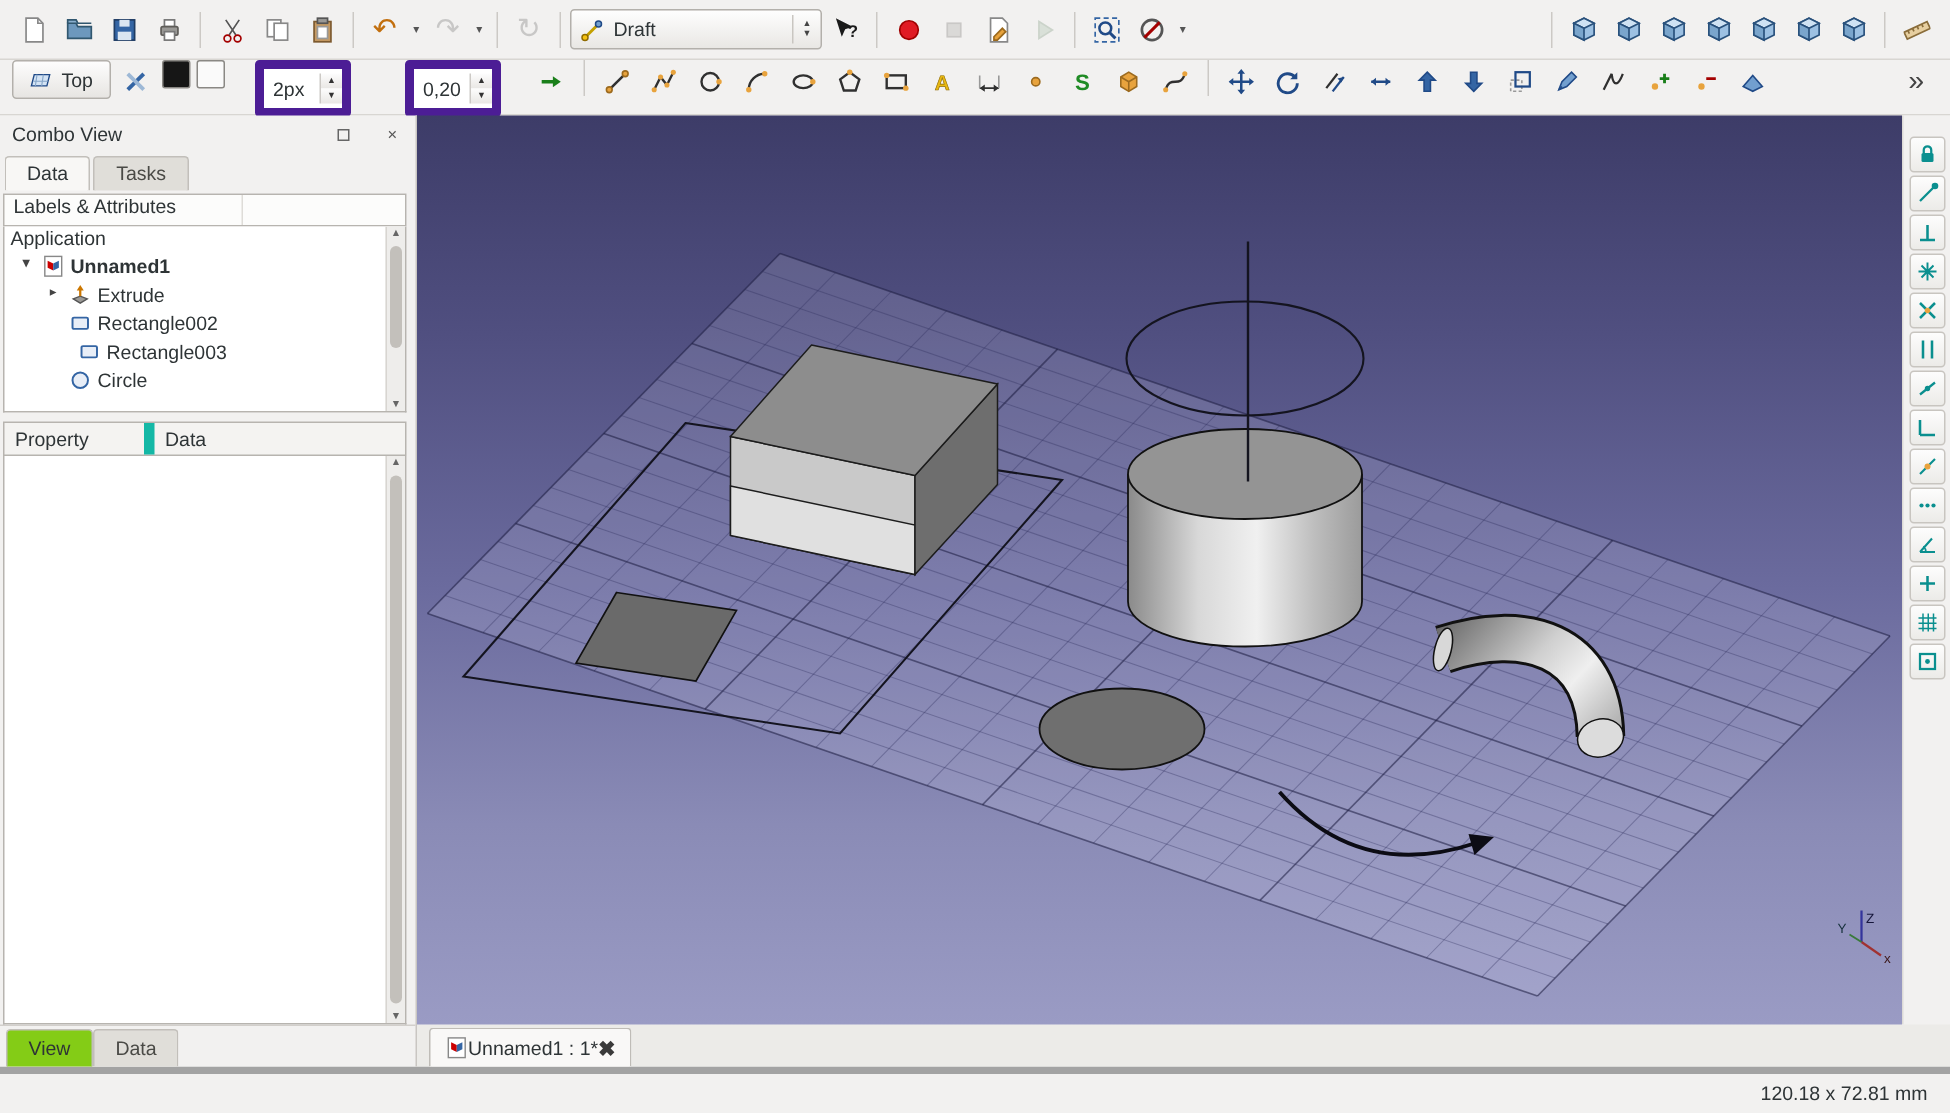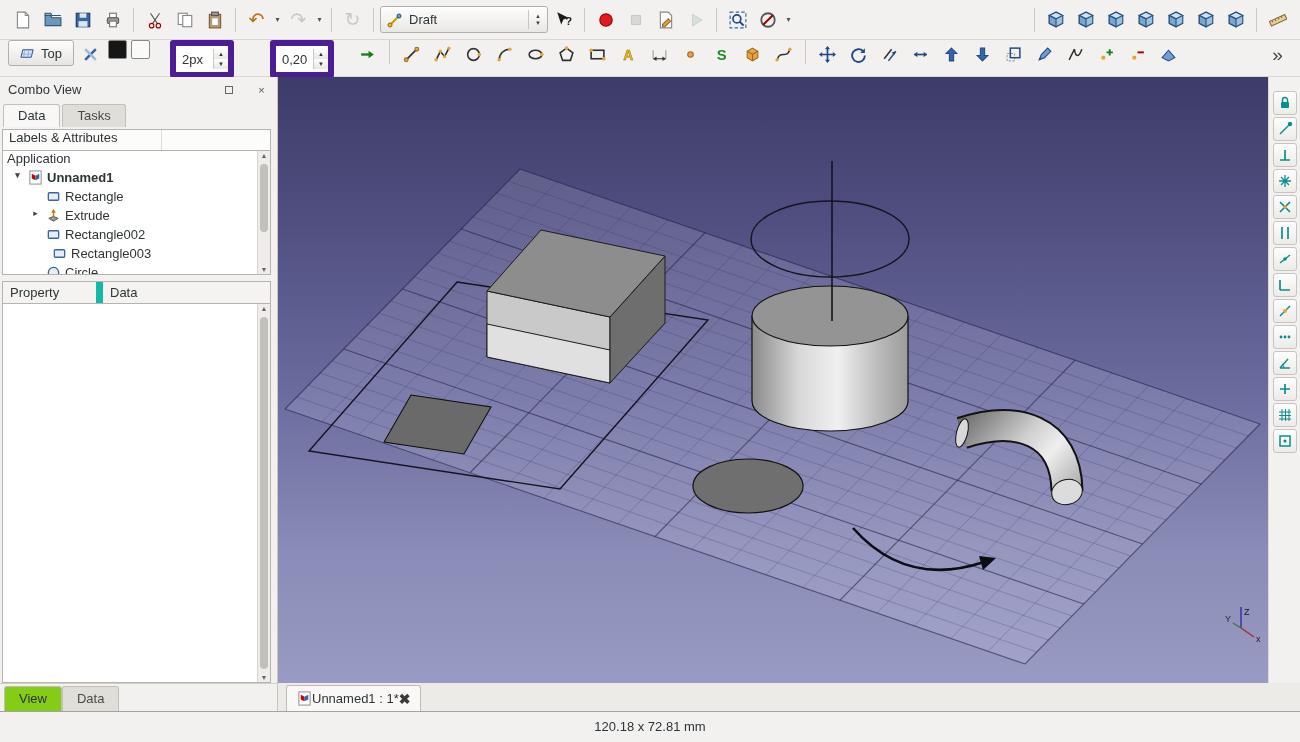--- a/index.html
+++ b/index.html
@@ -55,21 +55,21 @@
   #vp-row{display:flex;height:606px}
   #viewport{width:990px;height:606px;position:relative;flex:none;
     background:linear-gradient(180deg,#3d3c68 0%,#504f80 24%,#6b6b9e 52%,#8a8bb6 78%,#9a9bc4 100%)}
   #viewport svg{position:absolute;inset:0}
   #snapbar{width:32px;background:#f2f1f0;display:flex;flex-direction:column;align-items:center;padding-top:14px;gap:2px;border-left:1px solid #dddbd7}
   .sbtn{width:24px;height:24px;border:1px solid #c8c5c0;border-radius:3px;background:linear-gradient(#fdfdfd,#ecebe8);display:flex;align-items:center;justify-content:center;flex:none}
   #tabbar{height:28px;background:#ecebe8;display:flex;align-items:flex-end;padding-left:8px}
   .doctab{height:26px;display:flex;align-items:center;gap:0;padding:0 10px;background:#f9f8f7;border:1px solid #bfbcb7;border-bottom:none;border-radius:3px 3px 0 0}
   .doctab .close{color:#3a3a3a;font-weight:bold;font-size:14px;line-height:1}
   
-  #statusbar{height:30px;border-top:1px solid #a3a3a3;display:flex;align-items:center;justify-content:center;padding:0 15px;background:#f2f1f0}
+  #statusbar{height:30px;border-top:5px solid #a3a3a3;display:flex;align-items:center;justify-content:flex-end;padding:0 15px;background:#f2f1f0}
 </style>
 </head>
 <body>
 
 <div id="toolbar1">
     <span class="tbtn">
       <svg viewBox="0 0 16 16" width="18" height="18">
         <path d="M3 1h7l3 3v11H3z" fill="#fff" stroke="#888"></path>
         <path d="M10 1v3h3" fill="none" stroke="#888"></path>
       </svg>
@@ -465,27 +465,20 @@
             <span>Application</span>
           </div>
           <div class="trow bold" style="padding-left:8px">
             <span class="exp">▾</span>
             <svg viewBox="0 0 16 16" width="15" height="15">
               <rect x="2" y="1" width="12" height="14" fill="#fff" stroke="#888"></rect>
               <path d="M4 4l4 2v5L4 9z" fill="#cc0000"></path>
               <path d="M8 6l4-2v5l-4 2z" fill="#3465a4"></path>
             </svg>
             <span>Unnamed1</span>
-          </div>
-          <div class="trow" style="padding-left:26px">
-            <span class="exp"></span>
-            <svg viewBox="0 0 16 16" width="15" height="15">
-              <rect x="2.5" y="4" width="11" height="8" rx="1" fill="#e8eef7" stroke="#3465a4" stroke-width="1.4"></rect>
-            </svg>
-            <span>Rectangle</span>
           </div>
           <div class="trow" style="padding-left:26px">
             <span class="exp">▸</span>
             <svg viewBox="0 0 16 16" width="15" height="15">
               <path d="M3 11l5 3 5-3-5-2z" fill="#9a9996" stroke="#555"></path>
               <path d="M8 3v6" stroke="#cc7700" stroke-width="1.6"></path>
               <path d="M8 1l2.5 4h-5z" fill="#cc7700"></path>
             </svg>
             <span>Extrude</span>
           </div>

